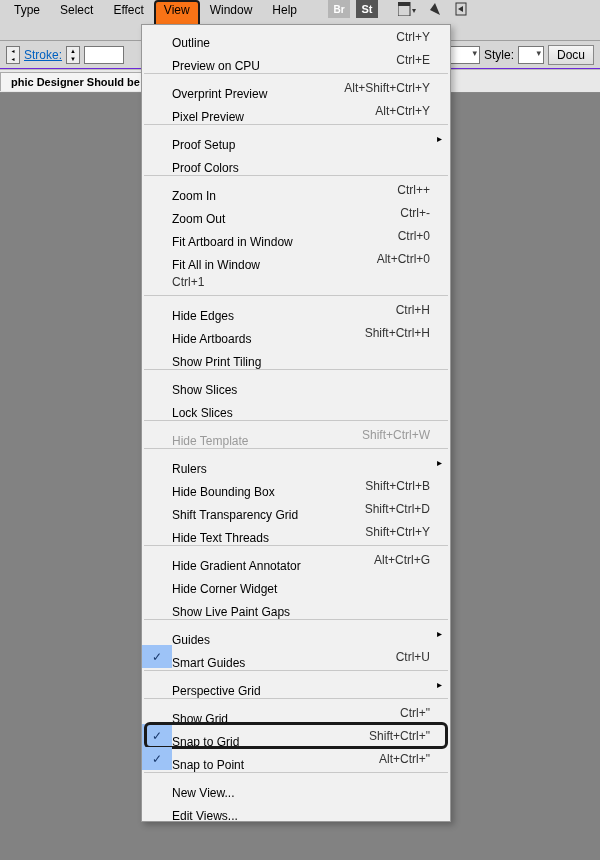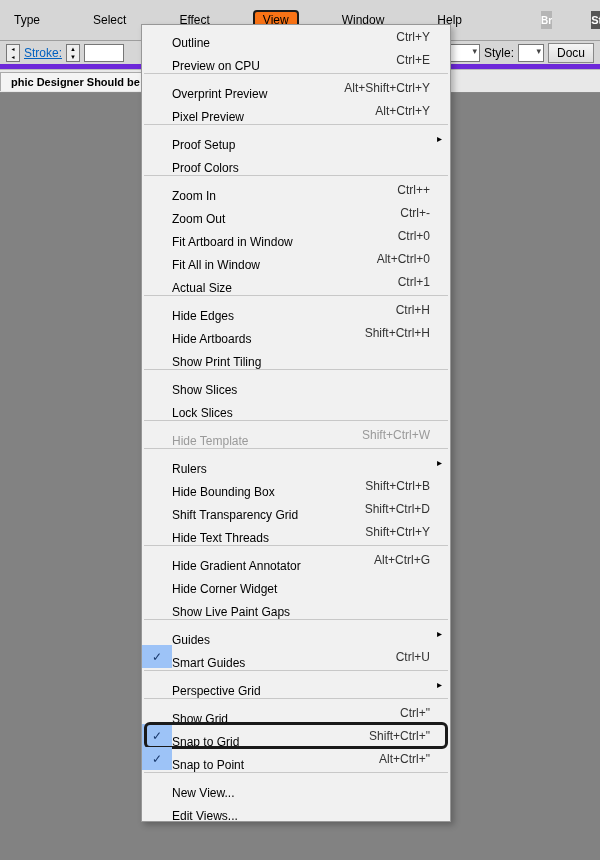--- a/index.html
+++ b/index.html
@@ -9,24 +9,22 @@
     background: #828282;
     width: 600px;
     height: 860px;
     overflow: hidden;
     color: #000;
   }
   .menubar {
     background: #d6d6d6;
     height: 41px;
     display: flex;
-    align-items: center;
     padding-left: 4px;
     border-bottom: 1px solid #9e9e9e;
-    gap: 33px;
   }
   .menubar .mitem {
     padding: 3px 10px;
     cursor: default;
   }
   .menubar .mitem.active {
     border: 2px solid #1a1a1a;
     background: #f97316;
     border-radius: 4px;
     padding: 1px 8px;
@@ -38,21 +36,21 @@
     display: flex;
     align-items: center;
     justify-content: center;
   }
   .toolbar2 {
     background: #d6d6d6;
     height: 28px;
     display: flex;
     align-items: center;
     padding: 4px 6px;
-    border-bottom: 5px solid #6d28d9;
+    border-bottom: 1px solid #6d28d9;
     gap: 4px;
   }
   .blu-link { color: #0060c0; text-decoration: underline; }
   .stepper {
     display: inline-flex;
     flex-direction: column;
     border: 1px solid #777;
     background: #eee;
     width: 14px;
     height: 18px;
@@ -258,21 +256,20 @@
       <span class="label">Fit Artboard in Window</span>
       <span class="shortcut">Ctrl+0</span>
     </div>
     <div class="row">
       <span class="ckcol"></span>
       <span class="label">Fit All in Window</span>
       <span class="shortcut">Alt+Ctrl+0</span>
     </div>
     <div class="row">
       <span class="ckcol"></span>
-      <span class="label">Actual Size</span>
       <span class="shortcut">Ctrl+1</span>
     </div>
     <hr>
     <div class="row">
       <span class="ckcol"></span>
       <span class="label">Hide Edges</span>
       <span class="shortcut">Ctrl+H</span>
     </div>
     <div class="row">
       <span class="ckcol"></span>

